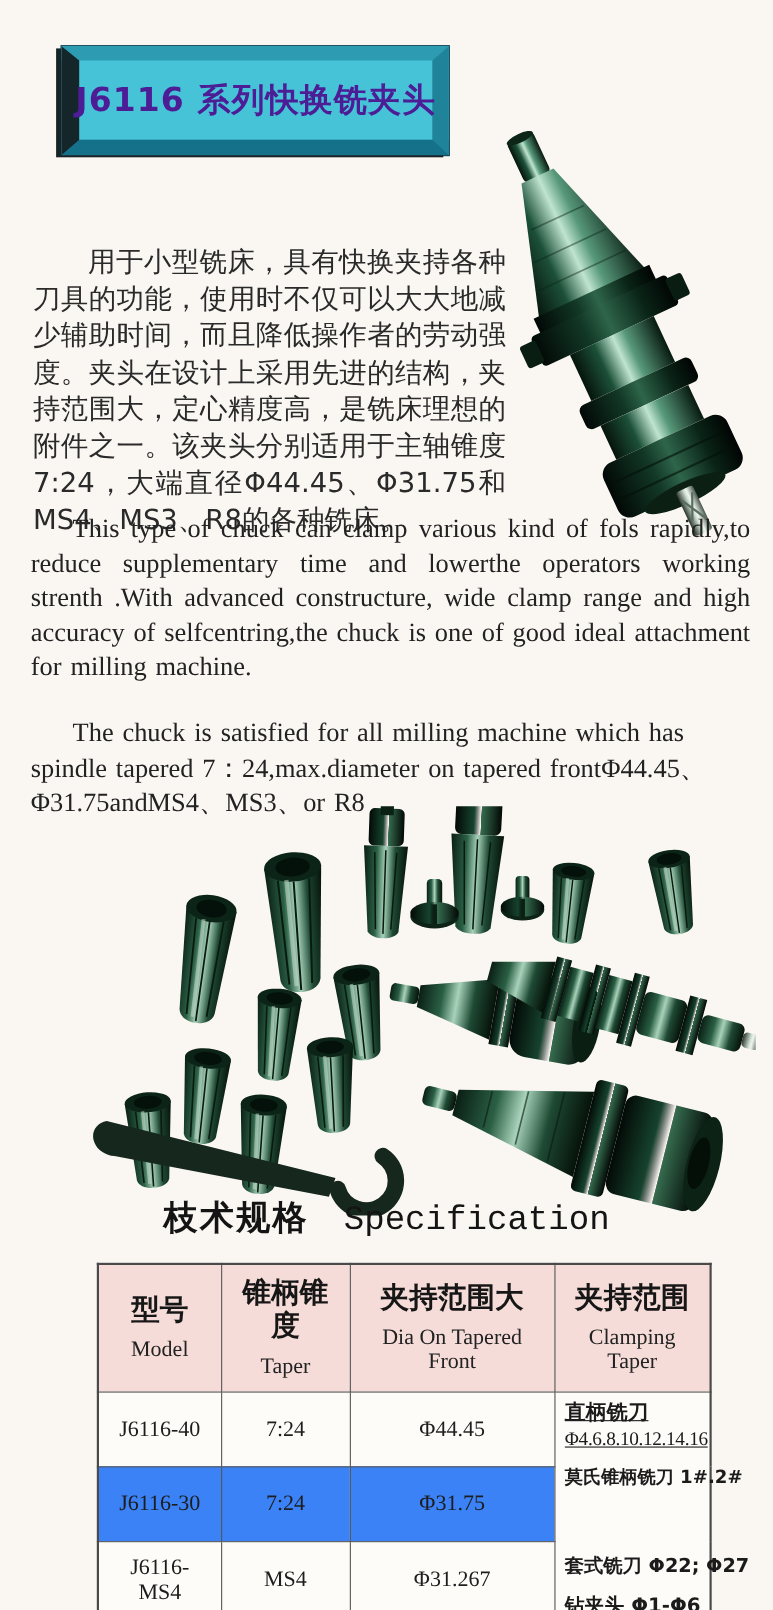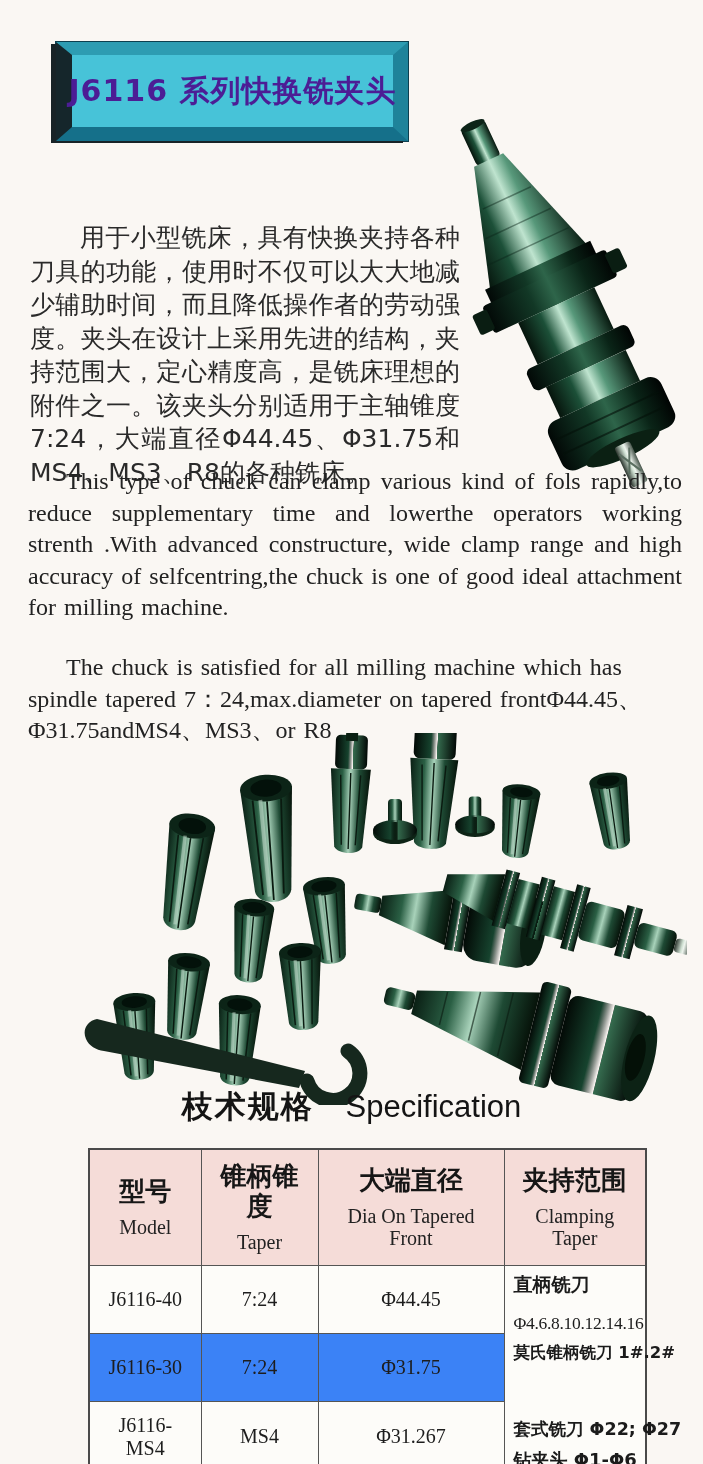--- a/index.html
+++ b/index.html
@@ -39,42 +39,42 @@
     text-align:justify;text-indent:38px;word-spacing:2px;
   }
   .p1{top:466px;}
   .p2{top:652px;text-align:left;}
   
   .photo-chuck{position:absolute;left:398px;top:96px;width:305px;height:392px;}
   .photo-group{position:absolute;left:55px;top:733px;width:632px;height:372px;}
   
   .spec-heading{position:absolute;left:0;top:1086px;width:703px;text-align:center;font-size:31px;color:#141414;}
   .spec-heading .zh{font-family:"DejaVu Sans","Liberation Sans",sans-serif;font-weight:700;letter-spacing:2px;}
-  .spec-heading .en{font-family:Liberation Sans, sans-serif;margin-left:24px;}
+  .spec-heading .en{font-family:Liberation Mono, monospace;margin-left:24px;}
   
   .spec-table{
     position:absolute;left:88px;top:1148px;width:557px;
     border-collapse:collapse;background:#fdfcf9;border:2.5px solid #4a4a4a;
     table-layout:fixed;
   }
   .spec-table th,.spec-table td{border:1.6px solid #555;padding:12px;}
   .spec-table thead th{background:#f5dcd8;height:90px;vertical-align:middle;}
   .hdr-zh{font-family:"DejaVu Sans","Liberation Sans",sans-serif;font-weight:700;font-size:26px;color:#161616;line-height:1.15;}
   .hdr-en{font-family:"Liberation Serif",serif;font-weight:400;font-size:20px;color:#222;margin-top:9px;line-height:1.1;}
   .spec-table tbody td{height:43px;text-align:center;font-size:20px;color:#1d1d1d;}
   .spec-table tbody tr.stripe td{background:#3b82f6;}
   .spec-table tbody td.clamp-cell{background:#fdfcf9;text-align:left;vertical-align:top;padding:8px 4px 8px 9px;}
   .clamp-lines{height:197px;display:flex;flex-direction:column;justify-content:space-between;}
   .clamp-line{font-family:"DejaVu Sans","Liberation Sans",sans-serif;font-weight:600;color:#1b1b1b;line-height:1.15;white-space:nowrap;}
   .cl1{font-size:19px;}
   .cl2{font-family:"Liberation Serif",serif;font-weight:400;font-size:17.5px;letter-spacing:-0.3px;}
   .cl3{font-size:16.5px;}
   .cl4{font-size:17.5px;margin-top:46px;}
   .cl5{font-size:18px;}
-  .clamp-top{display:flex;flex-direction:column;gap:17px;}
+  .clamp-top{display:flex;flex-direction:column;gap:2px;text-decoration:underline;}
 </style>
 </head>
 <body>
 
 <div class="page">
 
   <div class="banner">
     <span class="banner-text">J6116 系列快换铣夹头</span>
   </div>
 
@@ -239,21 +239,21 @@
       <tr>
         <th>
           <div class="hdr-zh">型号</div>
           <div class="hdr-en">Model</div>
         </th>
         <th>
           <div class="hdr-zh">锥柄锥度</div>
           <div class="hdr-en">Taper</div>
         </th>
         <th>
-          <div class="hdr-zh">大端直径</div>
+          <div class="hdr-zh">夹持范围大</div>
           <div class="hdr-en">Dia On Tapered Front</div>
         </th>
         <th>
           <div class="hdr-zh">夹持范围</div>
           <div class="hdr-en">Clamping Taper</div>
         </th>
       </tr>
     </thead>
     <tbody>
       <tr>

